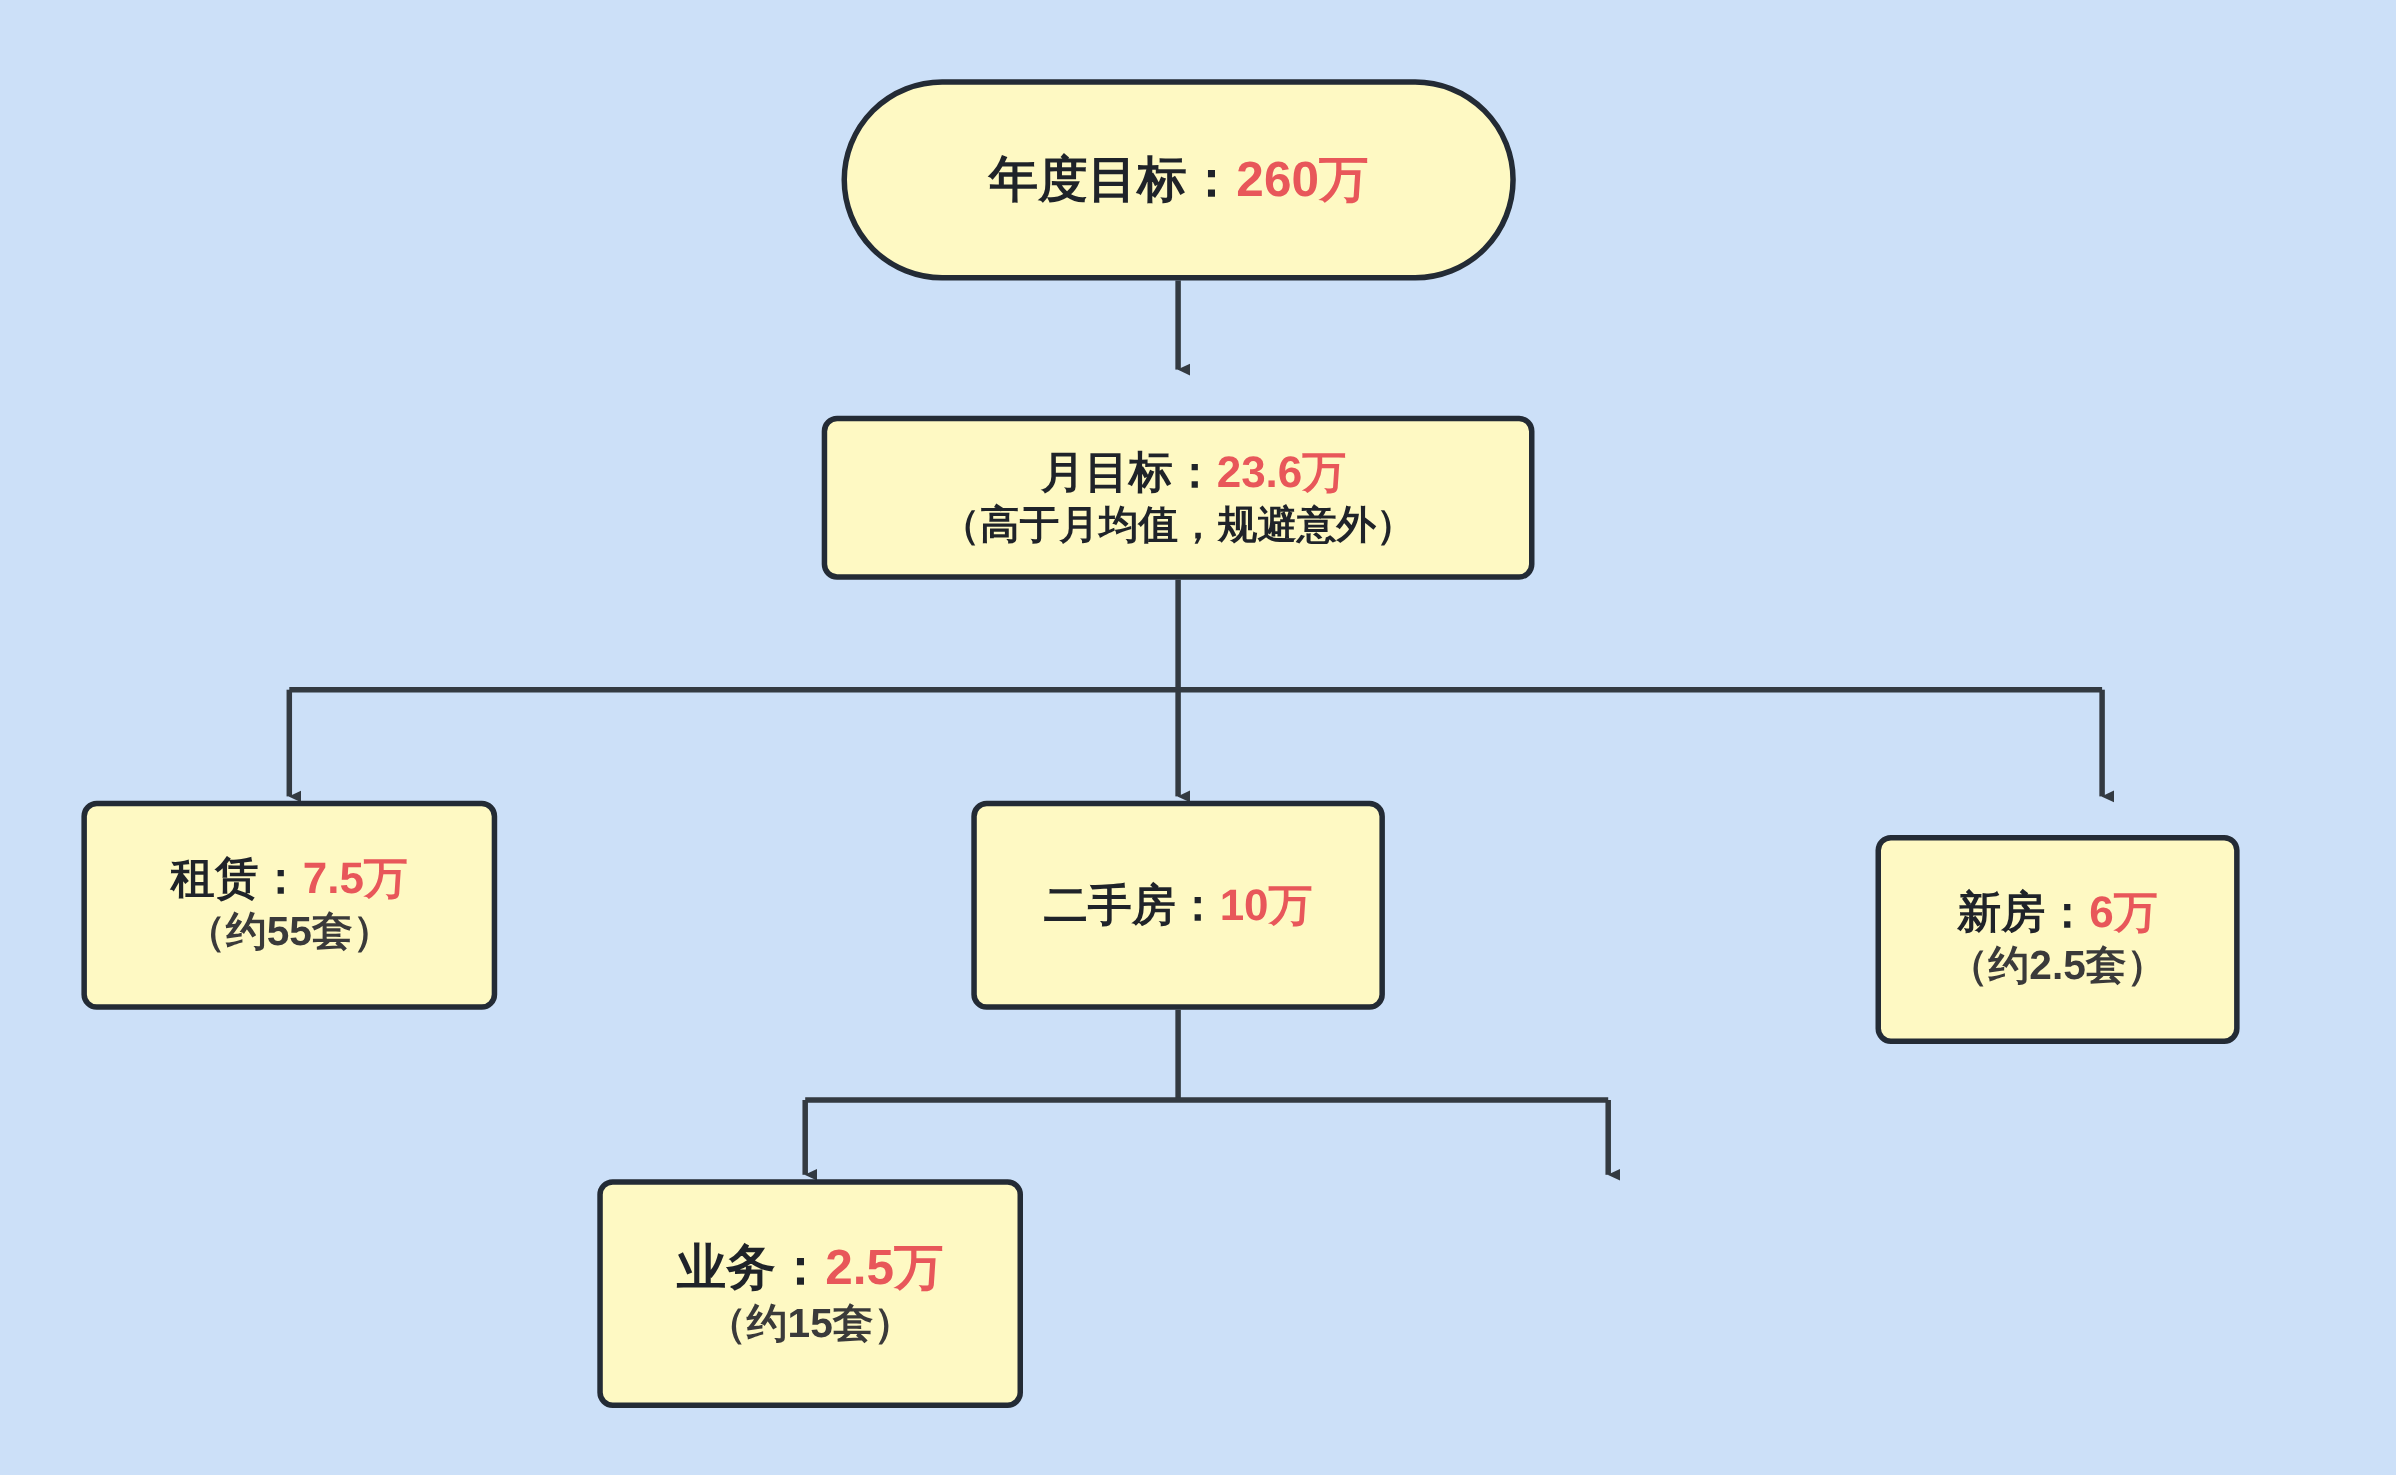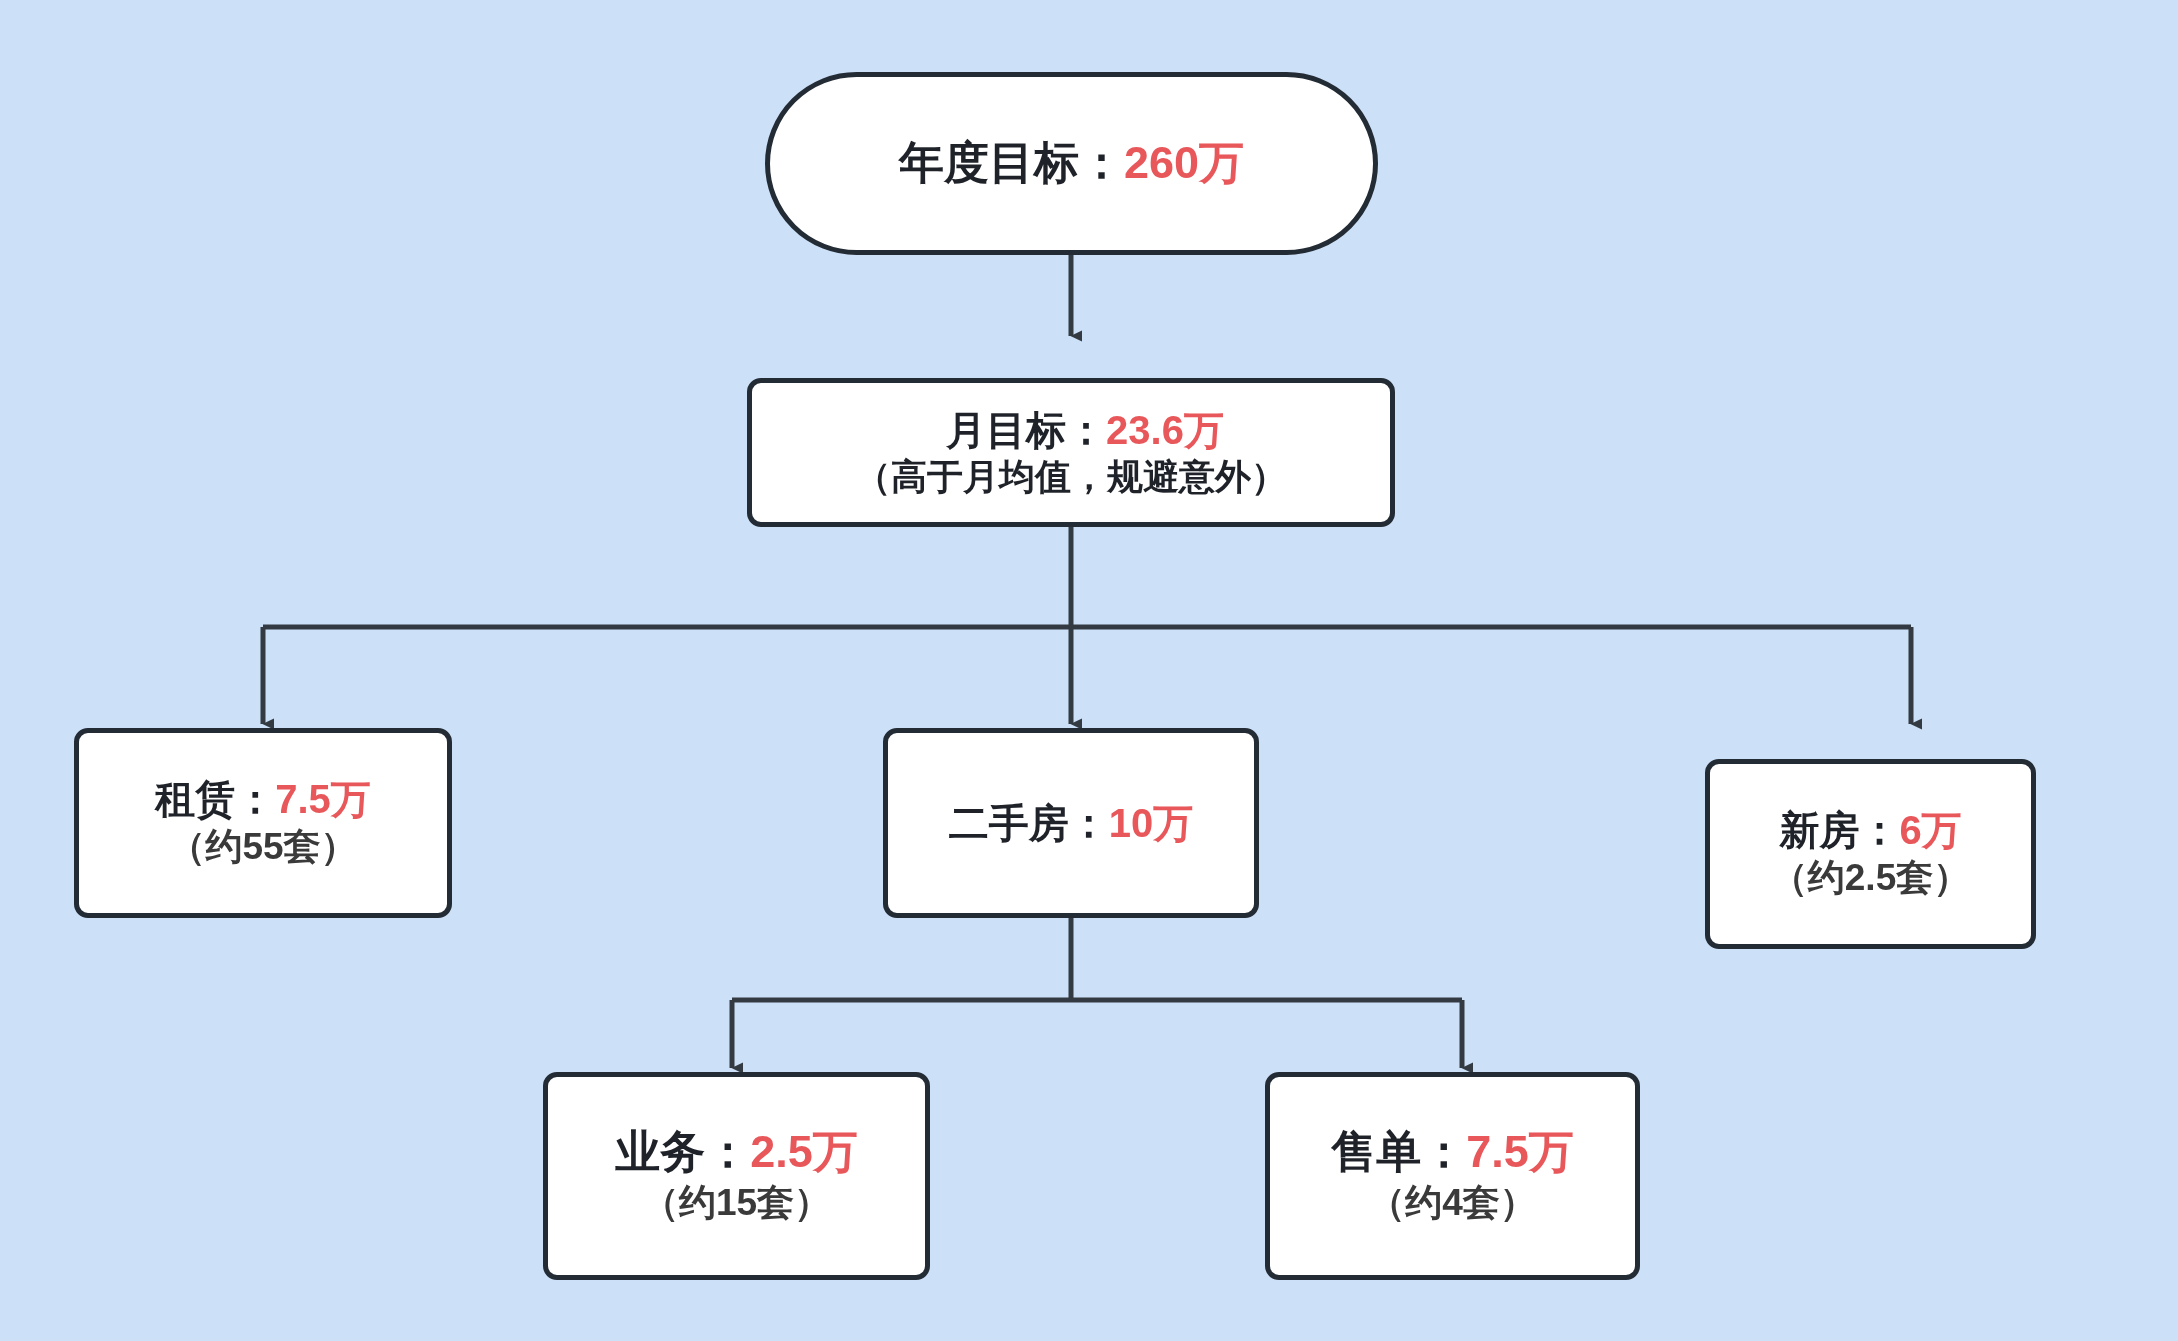--- a/index.html
+++ b/index.html
@@ -7,21 +7,21 @@
     width:2178px;height:1341px;
     background:#cce0f8;
     font-family:"Liberation Sans","DejaVu Sans",sans-serif;
     overflow:hidden;
   }
   #stage{position:relative;width:2178px;height:1341px;}
   #edges{position:absolute;left:0;top:0;width:2178px;height:1341px;}
 
   .node{
     position:absolute;
-    background:#ffffff;
+    background:#fef9c3;
     border:5px solid #232b35;
     box-sizing:border-box;
     display:flex;
     flex-direction:column;
     align-items:center;
     justify-content:center;
     text-align:center;
     color:#1f2329;
   }
   .node.rect{border-radius:14px;}
@@ -101,18 +101,14 @@
   <div class="node rect" id="n-new" style="left:1705px;top:759px;width:331px;height:190px;">
     <div class="line1"><span>新房：</span><span class="num">6万</span></div>
     <div class="line2">（约2.5套）</div>
   </div>
 
   <div class="node rect" id="n-biz" style="left:543px;top:1072px;width:387px;height:208px;">
     <div class="line1"><span>业务：</span><span class="num">2.5万</span></div>
     <div class="line2">（约15套）</div>
   </div>
 
-  <div class="node rect" id="n-deal" style="left:1265px;top:1072px;width:375px;height:208px;">
-    <div class="line1"><span>售单：</span><span class="num">7.5万</span></div>
-    <div class="line2">（约4套）</div>
-  </div>
 
 </div>
 
 </body></html>

